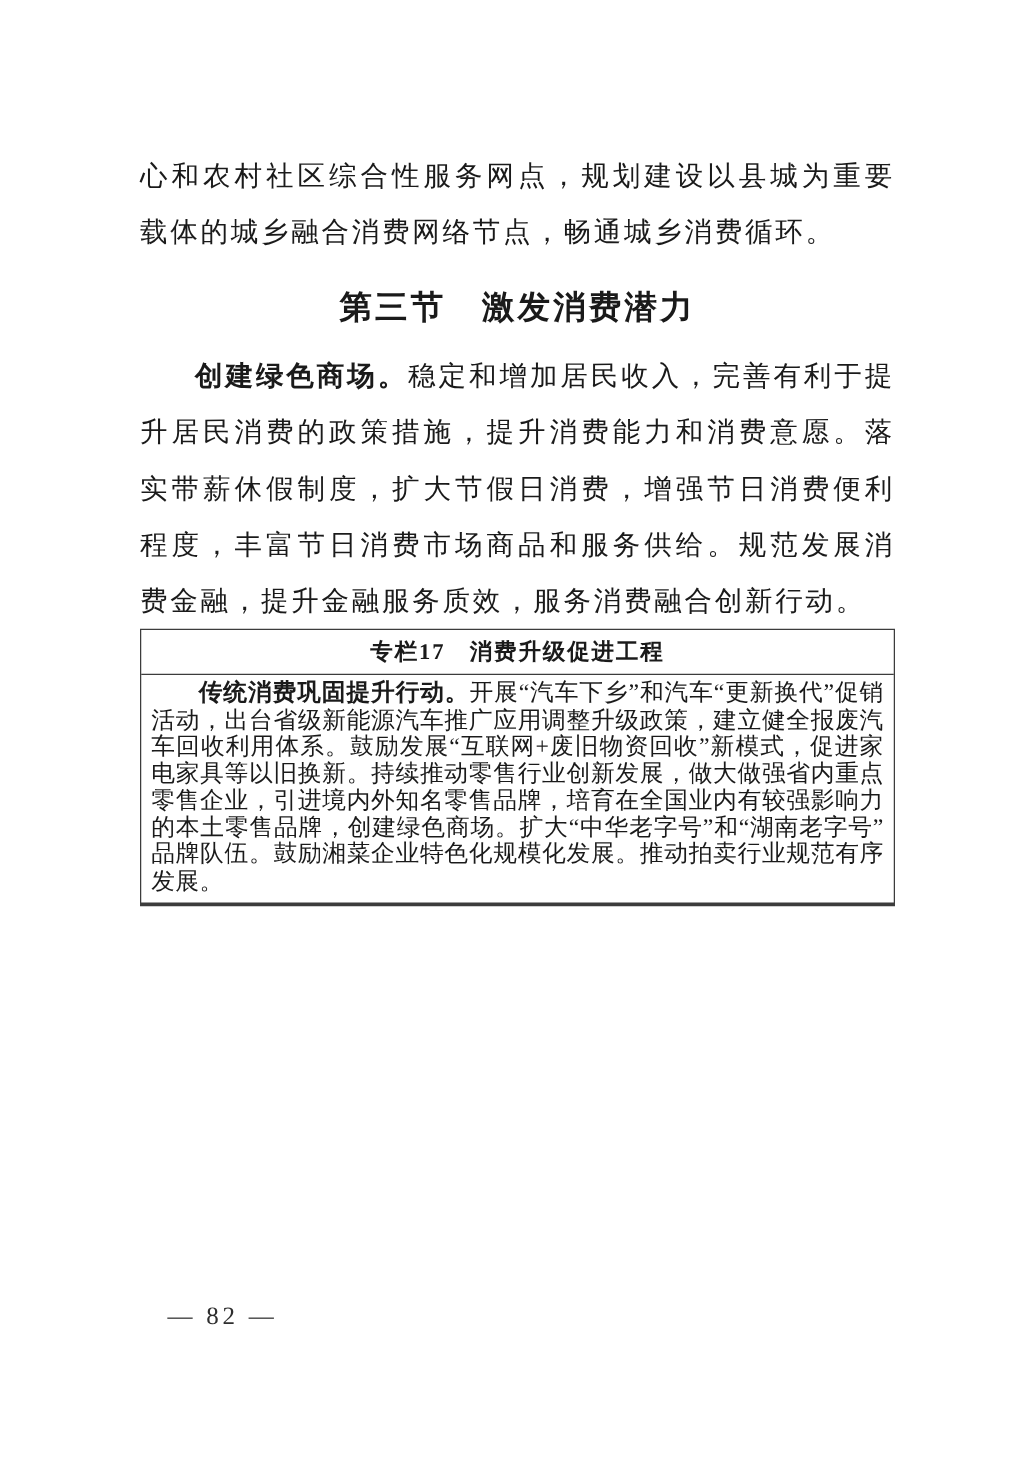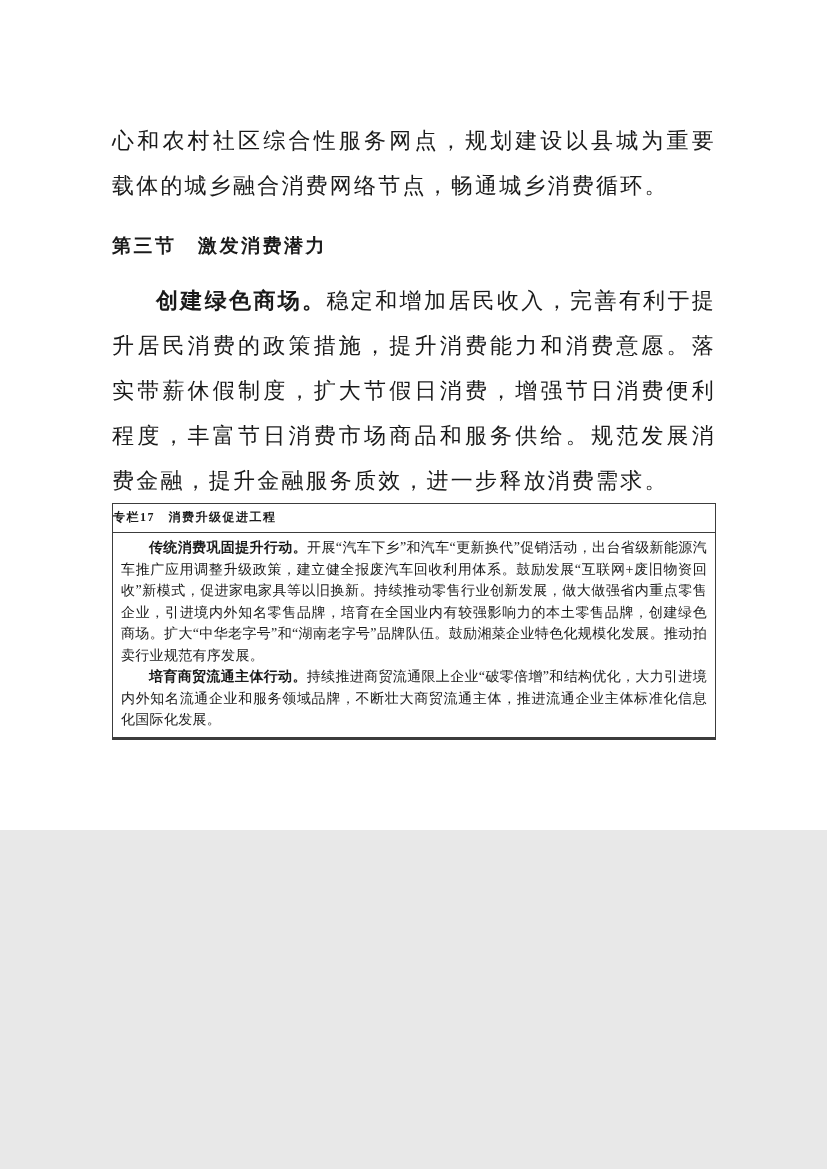--- a/index.html
+++ b/index.html
@@ -1,18 +1,18 @@
 <!DOCTYPE html>
 <html lang="zh"><head>
 <meta charset="utf-8">
 <style>
   html,body { margin:0; padding:0; background:#e8e8e8; }
   .page {
     position:relative;
-    width:827px; height:830px;
+    width:827px; height:1169px;
     margin:0 auto;
     background:#ffffff;
     font-family:"Liberation Serif","DejaVu Serif",serif;
     color:#1a1a1a;
     overflow:hidden;
   }
   .content {
     position:absolute;
     left:112px; top:118px;
     width:604px;
@@ -22,44 +22,44 @@
     font-size:22px;
     line-height:45px;
     letter-spacing:2.2px;
     text-align:justify;
     text-justify:inter-ideograph;
   }
   p.indent { text-indent:2em; }
   .lead { font-weight:700; }
   h2.heading {
     margin:20px 0 14px 0;
-    font-size:19px;
+    font-size:26px;
     font-weight:700;
     line-height:36px;
-    text-align:left;
+    text-align:center;
     letter-spacing:2.5px;
   }
   .box {
     margin-top:0;
     border:1.5px solid #3c3c3c;
     border-bottom-width:3px;
     background:#ffffff;
   }
   .box-title {
-    font-size:12px;
+    font-size:18px;
     font-weight:700;
-    text-align:left;
+    text-align:center;
     letter-spacing:1.5px;
     padding:5px 0 6px 0;
     border-bottom:1.5px solid #3c3c3c;
   }
   .box-body { padding:4px 8px 6px 8px; }
   .box-body p {
     margin:0;
-    font-size:14px;
+    font-size:19px;
     line-height:21.5px;
     letter-spacing:0.3px;
     text-align:justify;
     text-justify:inter-ideograph;
     text-indent:2em;
   }
   .page-number {
     position:absolute;
     left:134px; top:1042px;
     font-size:20px;
@@ -70,30 +70,29 @@
 </head>
 <body>
 
 <div class="page">
   <div class="content">
 
     <p class="body">心和农村社区综合性服务网点，规划建设以县城为重要载体的城乡融合消费网络节点，畅通城乡消费循环。</p>
 
     <h2 class="heading">第三节　激发消费潜力</h2>
 
-    <p class="body indent"><span class="lead">创建绿色商场。</span><span>稳定和增加居民收入，完善有利于提升居民消费的政策措施，提升消费能力和消费意愿。落实带薪休假制度，扩大节假日消费，增强节日消费便利程度，丰富节日消费市场商品和服务供给。规范发展消费金融，提升金融服务质效，进一步释放消费需求。</span></p>
+    <p class="body indent"><span class="lead">创建绿色商场。</span><span>稳定和增加居民收入，完善有利于提升居民消费的政策措施，提升消费能力和消费意愿。落实带薪休假制度，扩大节假日消费，增强节日消费便利程度，丰富节日消费市场商品和服务供给。规范发展消费金融，提升金融服务质效，服务消费融合创新行动。</span></p>
 
 
     <div class="box">
       <div class="box-title">专栏17　消费升级促进工程</div>
       <div class="box-body">
 
         <p><span class="lead">传统消费巩固提升行动。</span><span>开展“汽车下乡”和汽车“更新换代”促销活动，出台省级新能源汽车推广应用调整升级政策，建立健全报废汽车回收利用体系。鼓励发展“互联网+废旧物资回收”新模式，促进家电家具等以旧换新。持续推动零售行业创新发展，做大做强省内重点零售企业，引进境内外知名零售品牌，培育在全国业内有较强影响力的本土零售品牌，创建绿色商场。扩大“中华老字号”和“湖南老字号”品牌队伍。鼓励湘菜企业特色化规模化发展。推动拍卖行业规范有序发展。</span></p>
 
-        <p><span class="lead">培育商贸流通主体行动。</span><span>持续推进商贸流通限上企业“破零倍增”和结构优化，大力引进境内外知名流通企业和服务领域品牌，不断壮大商贸流通主体，推进流通企业主体标准化信息化国际化发展。</span></p>
 
 
       </div>
     </div>
 
   </div>
 
   <div class="page-number">— 82 —</div>
 </div>
 

